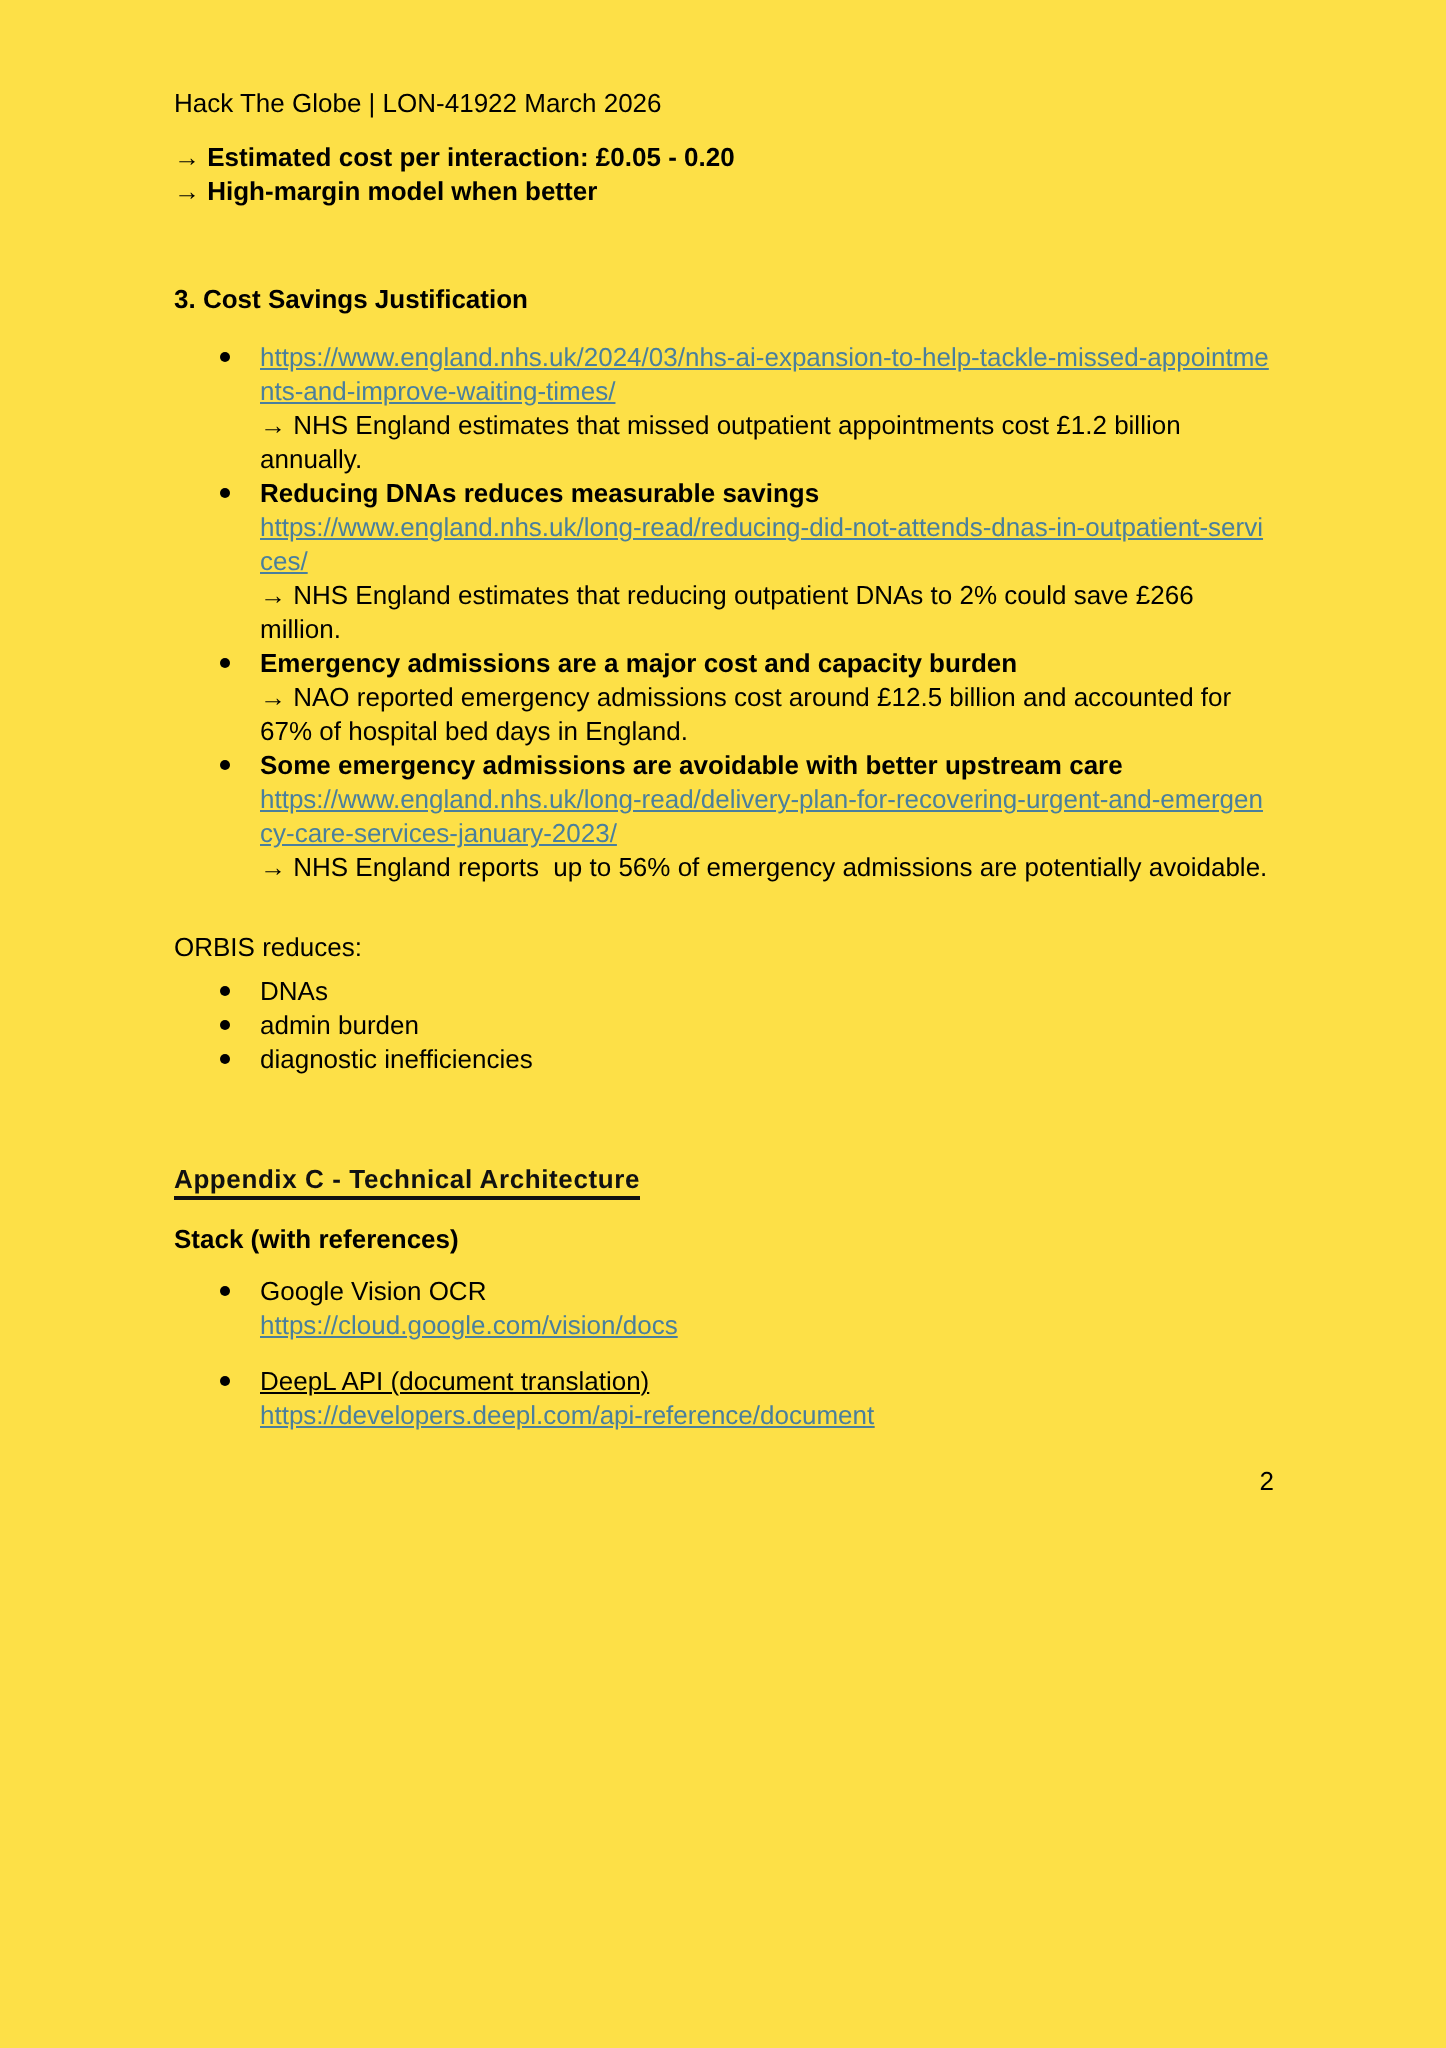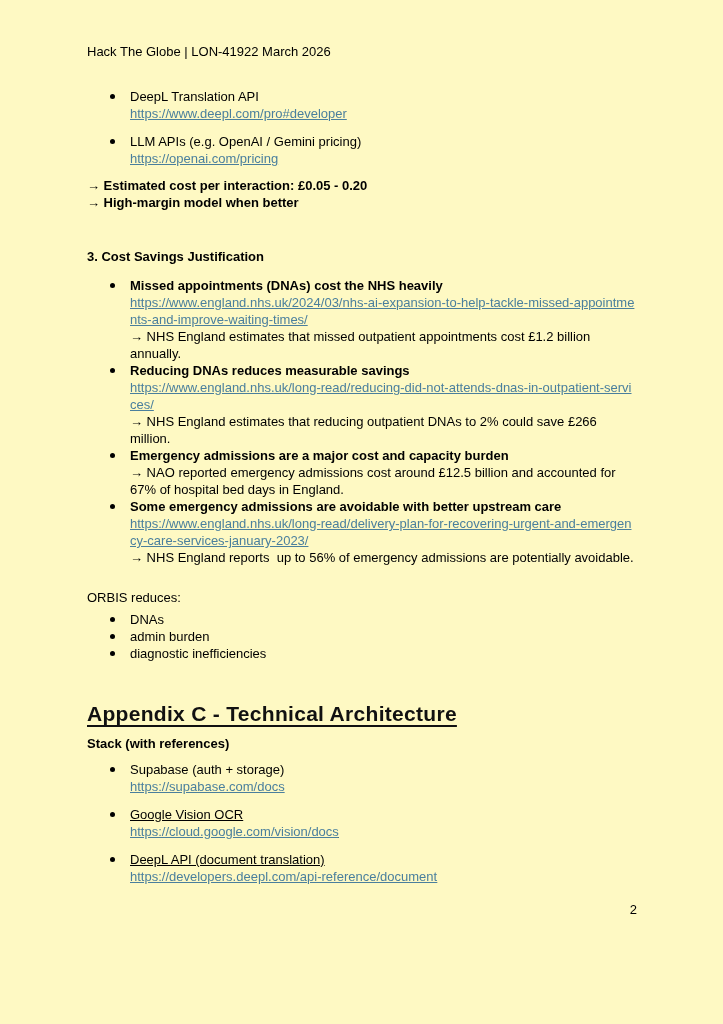--- a/index.html
+++ b/index.html
@@ -1,21 +1,21 @@
 <!DOCTYPE html>
 <html><head>
 <meta charset="utf-8">
 <style>
   html, body { margin: 0; padding: 0; background: #ffffff; }
   .page {
     width: 723px;
     height: 1024px;
     box-sizing: border-box;
     padding: 43px 86px 0 87px;
-    background: #fef9c3;
+    background: #fde047;
     font-family: "Liberation Sans", sans-serif;
     font-size: 13px;
     line-height: 17px;
     color: #000000;
     overflow: hidden;
   }
   .doc-header { white-space: pre-wrap; }
 
   ul { list-style: none; margin: 0; padding: 0; }
   li.bullet { position: relative; padding-left: 43px; }
@@ -49,21 +49,21 @@
   }
   .tight { margin-top: 12px; }
   .item-title-bold { font-weight: bold; }
   .note { white-space: pre-wrap; }
 
   .orbis-intro { margin-top: 23px; }
   .tight-small { margin-top: 5px; }
 
   .appendix-heading {
     margin-top: 39px;
-    font-size: 21px;
+    font-size: 13px;
     line-height: 25px;
     font-weight: 600;
     letter-spacing: 0.3px;
     color: #111111;
   }
   .appendix-heading .heading-text {
     text-decoration: underline;
     text-decoration-thickness: 2px;
     text-underline-offset: 4px;
   }
@@ -79,41 +79,30 @@
     text-align: right;
   }
 </style>
 </head>
 <body>
 
 <div class="page">
 
   <div class="doc-header">Hack The Globe | LON-41922 March 2026</div>
 
-  <ul class="spaced">
-    <li class="bullet">
-      <div>DeepL Translation API</div>
-      <a class="link">https://www.deepl.com/pro#developer</a>
-    </li>
-    <li class="bullet">
-      <div>LLM APIs (e.g. OpenAI / Gemini pricing)</div>
-      <a class="link">https://openai.com/pricing</a>
-    </li>
-  </ul>
 
   <div class="arrow-notes">
     <div class="note">→ Estimated cost per interaction: £0.05 - 0.20</div>
     <div class="note">→ High-margin model when better</div>
   </div>
 
   <div class="section-heading">3. Cost Savings Justification</div>
 
   <ul class="tight">
     <li class="bullet">
-      <div class="item-title-bold">Missed appointments (DNAs) cost the NHS heavily</div>
       <a class="link">https://www.england.nhs.uk/2024/03/nhs-ai-expansion-to-help-tackle-missed-appointments-and-improve-waiting-times/</a>
       <div class="note">→ NHS England estimates that missed outpatient appointments cost £1.2 billion annually.</div>
     </li>
     <li class="bullet">
       <div class="item-title-bold">Reducing DNAs reduces measurable savings</div>
       <a class="link">https://www.england.nhs.uk/long-read/reducing-did-not-attends-dnas-in-outpatient-services/</a>
       <div class="note">→ NHS England estimates that reducing outpatient DNAs to 2% could save £266 million.</div>
     </li>
     <li class="bullet">
       <div class="item-title-bold">Emergency admissions are a major cost and capacity burden</div>
@@ -141,24 +130,20 @@
   </ul>
 
   <div class="appendix-heading">
     <span class="heading-text">Appendix C - Technical Architecture</span>
   </div>
 
   <div class="appendix-sub">Stack (with references)</div>
 
   <ul class="spaced stack-list">
     <li class="bullet">
-      <div>Supabase (auth + storage)</div>
-      <a class="link">https://supabase.com/docs</a>
-    </li>
-    <li class="bullet">
       <div>Google Vision OCR</div>
       <a class="link">https://cloud.google.com/vision/docs</a>
     </li>
     <li class="bullet">
       <div>DeepL API (document translation)</div>
       <a class="link">https://developers.deepl.com/api-reference/document</a>
     </li>
   </ul>
 
   <div class="page-number">2</div>

